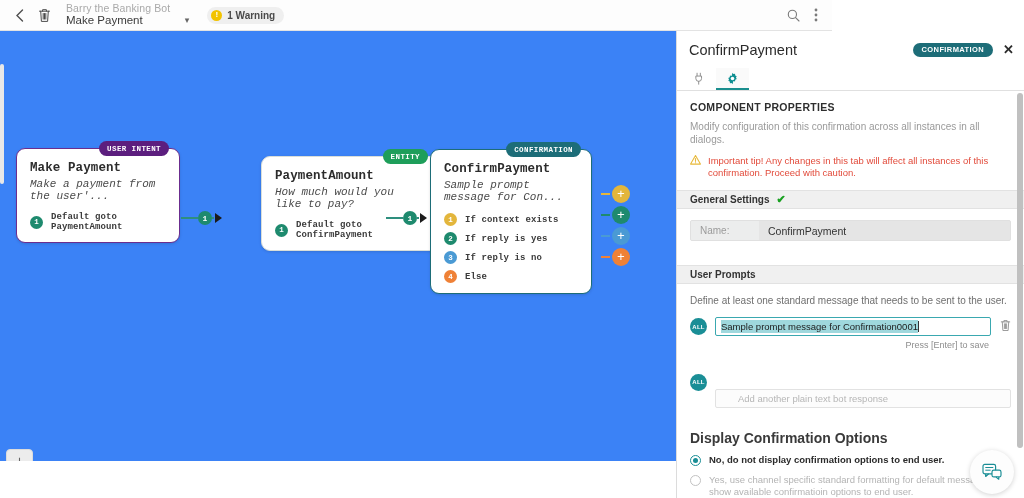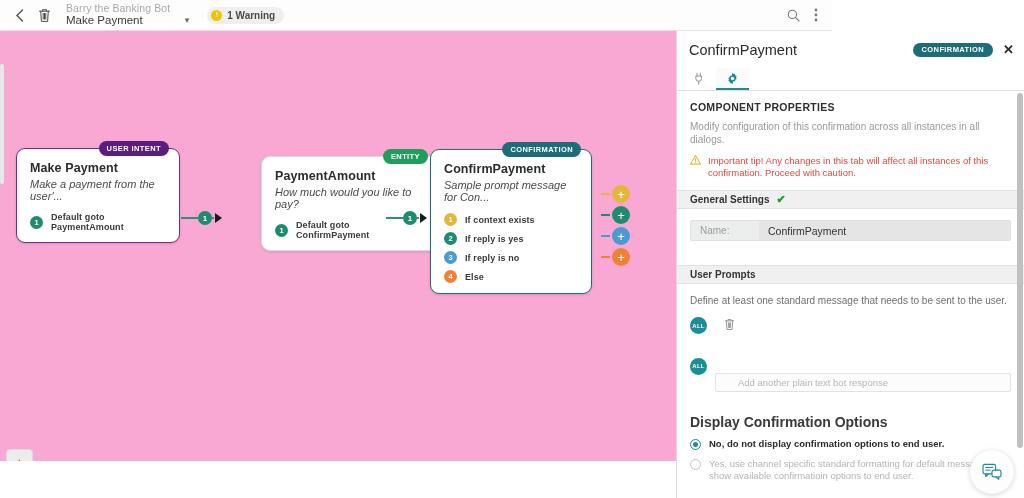--- a/index.html
+++ b/index.html
@@ -42,22 +42,23 @@
     display:flex;align-items:center;justify-content:center;
     color:#fff;font-size:8px;font-weight:bold;margin-right:5px;line-height:1;
   }
   .warn-txt{ font-size:10px; color:#4a4a4a; font-weight:bold; }
   .tb-right{ margin-left:auto; display:flex; align-items:center; gap:14px; padding-right:4px;}
   .tb-ic{ cursor:pointer; color:#7a7a7a; display:flex; align-items:center;}
 
   
   .canvas{
     position:absolute; top:31px; left:0; width:676px; height:430px;
-    background:#f9a8d4;
+    background:#3b82f6;
     overflow:hidden;
+    font-family:Liberation Mono, monospace;
   }
   .canvas-inner{ position:absolute; inset:0; }
 
   .node{
     position:absolute; background:#fff; border-radius:9px;
     box-shadow:0 1px 3px rgba(0,0,0,.13);
     padding:12px 13px 10px 13px;
   }
   .node-title{ font-size:12.5px; font-weight:bold; color:#2c2c2c; letter-spacing:.1px; }
   .node-sub{ font-size:11px; font-style:italic; color:#4a4a4a; margin-top:3px; }
@@ -425,26 +426,31 @@
       </div>
 
       <div class="sec-hdr">
         <div class="sec-hdr-txt">User Prompts</div>
       </div>
       <div class="up-box">
         <div class="up-desc">Define at least one standard message that needs to be sent to the user.</div>
 
         <div class="prompt-row">
           <div class="all-chip">ALL</div>
+          <div class="prompt-input">
+            <span class="prompt-sel">Sample prompt message for Confirmation0001</span>
+            <span class="caretbar"></span>
+          </div>
           <div class="trash-ic">
             <svg width="11" height="13" viewBox="0 0 13 15">
               <path d="M1.5 3.2h10M4.6 3.2V1.7h3.8v1.5M2.7 3.2l.7 10.2h6.2l.7-10.2M5.2 5.5v5.6M6.5 5.5v5.6M7.8 5.5v5.6" stroke="#8a8a8a" stroke-width="1" fill="none" stroke-linecap="round" stroke-linejoin="round"></path>
             </svg>
           </div>
         </div>
+        <div class="press-hint">Press [Enter] to save</div>
 
         <div class="prompt-row2">
           <div class="all-chip">ALL</div>
           <div class="prompt-input2">Add another plain text bot response</div>
         </div>
       </div>
 
       <div class="dco-box">
         <div class="dco-title">Display Confirmation Options</div>
 

